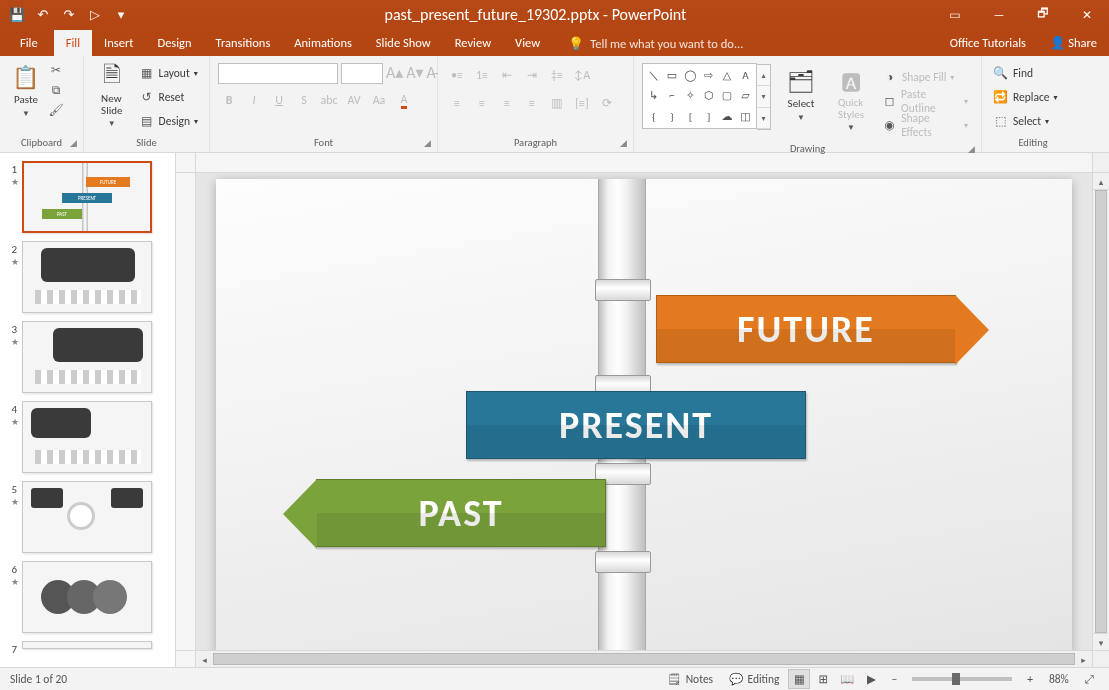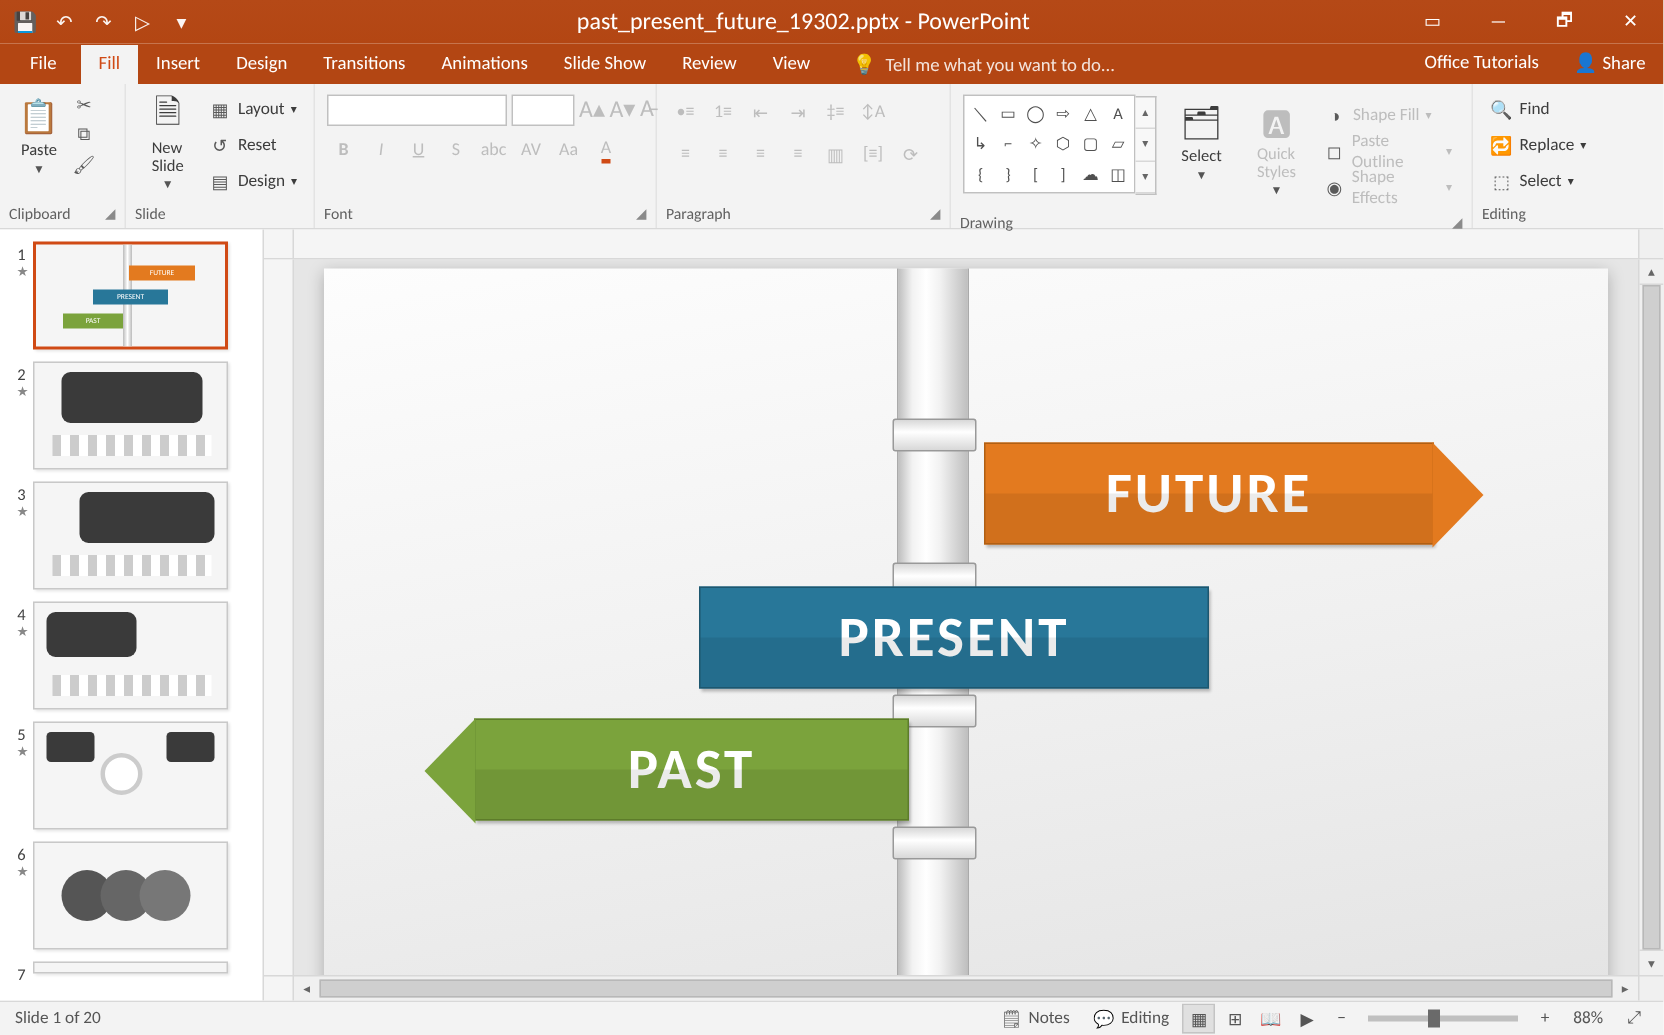--- a/index.html
+++ b/index.html
@@ -20,21 +20,21 @@
 .tab.active { background: #f3f3f3; color: #d04a15; }
 .tellme { margin-left: 6px; display: flex; align-items: center; gap: 6px; opacity: .85; padding: 5px 10px; }
 .bulb-icon { font-size: 13px; }
 .right-tabs { margin-left: auto; display: flex; }
 .right-tab { padding: 5px 12px 6px; cursor: pointer; }
 
 
 .ribbon { height: 97px; background: #f3f3f3; border-bottom: 1px solid #d8d8d8; display: flex; }
 .group { height: 100%; border-right: 1px solid #e3e3e3; padding: 3px 6px 0 6px; display: flex; flex-direction: column; }
 .group-inner { flex: 1; display: flex; align-items: flex-start; }
-.group-label { height: 16px; font-size: 10.5px; color: #616161; text-align: left; position: relative; }
+.group-label { height: 16px; font-size: 10.5px; color: #616161; text-align: center; position: relative; }
 .group-label .launcher { position: absolute; right: 0; top: 1px; font-size: 9px; color: #8a8a8a; cursor: pointer; }
 .big-btn { width: 40px; display: flex; flex-direction: column; align-items: center; justify-content: center; gap: 2px; font-size: 11px; color: #3c3c3c; padding-top: 4px; }
 .big-btn .big-icon { width: 28px; height: 28px; display: flex; align-items: center; justify-content: center; font-size: 22px; }
 .big-btn .caret { font-size: 8px; color: #555; }
 .vstack { display: flex; flex-direction: column; gap: 4px; padding: 3px 2px; }
 .small-btn { display: flex; align-items: center; gap: 4px; font-size: 11.5px; color: #3c3c3c; padding: 1px 3px; height: 20px; }
 .tiny-icon { width: 16px; height: 16px; display: flex; align-items: center; justify-content: center; font-size: 12px; color: #5a5a5a; }
 .combo { height: 21px; background: #fff; border: 1px solid #c0c0c0; font-size: 11px; color: #aaa; display: flex; align-items: center; justify-content: space-between; padding: 0 4px; }
 .disabled { color: #bdbdbd !important; }
 .tool-row { display: flex; gap: 3px; align-items: center; height: 24px; }

